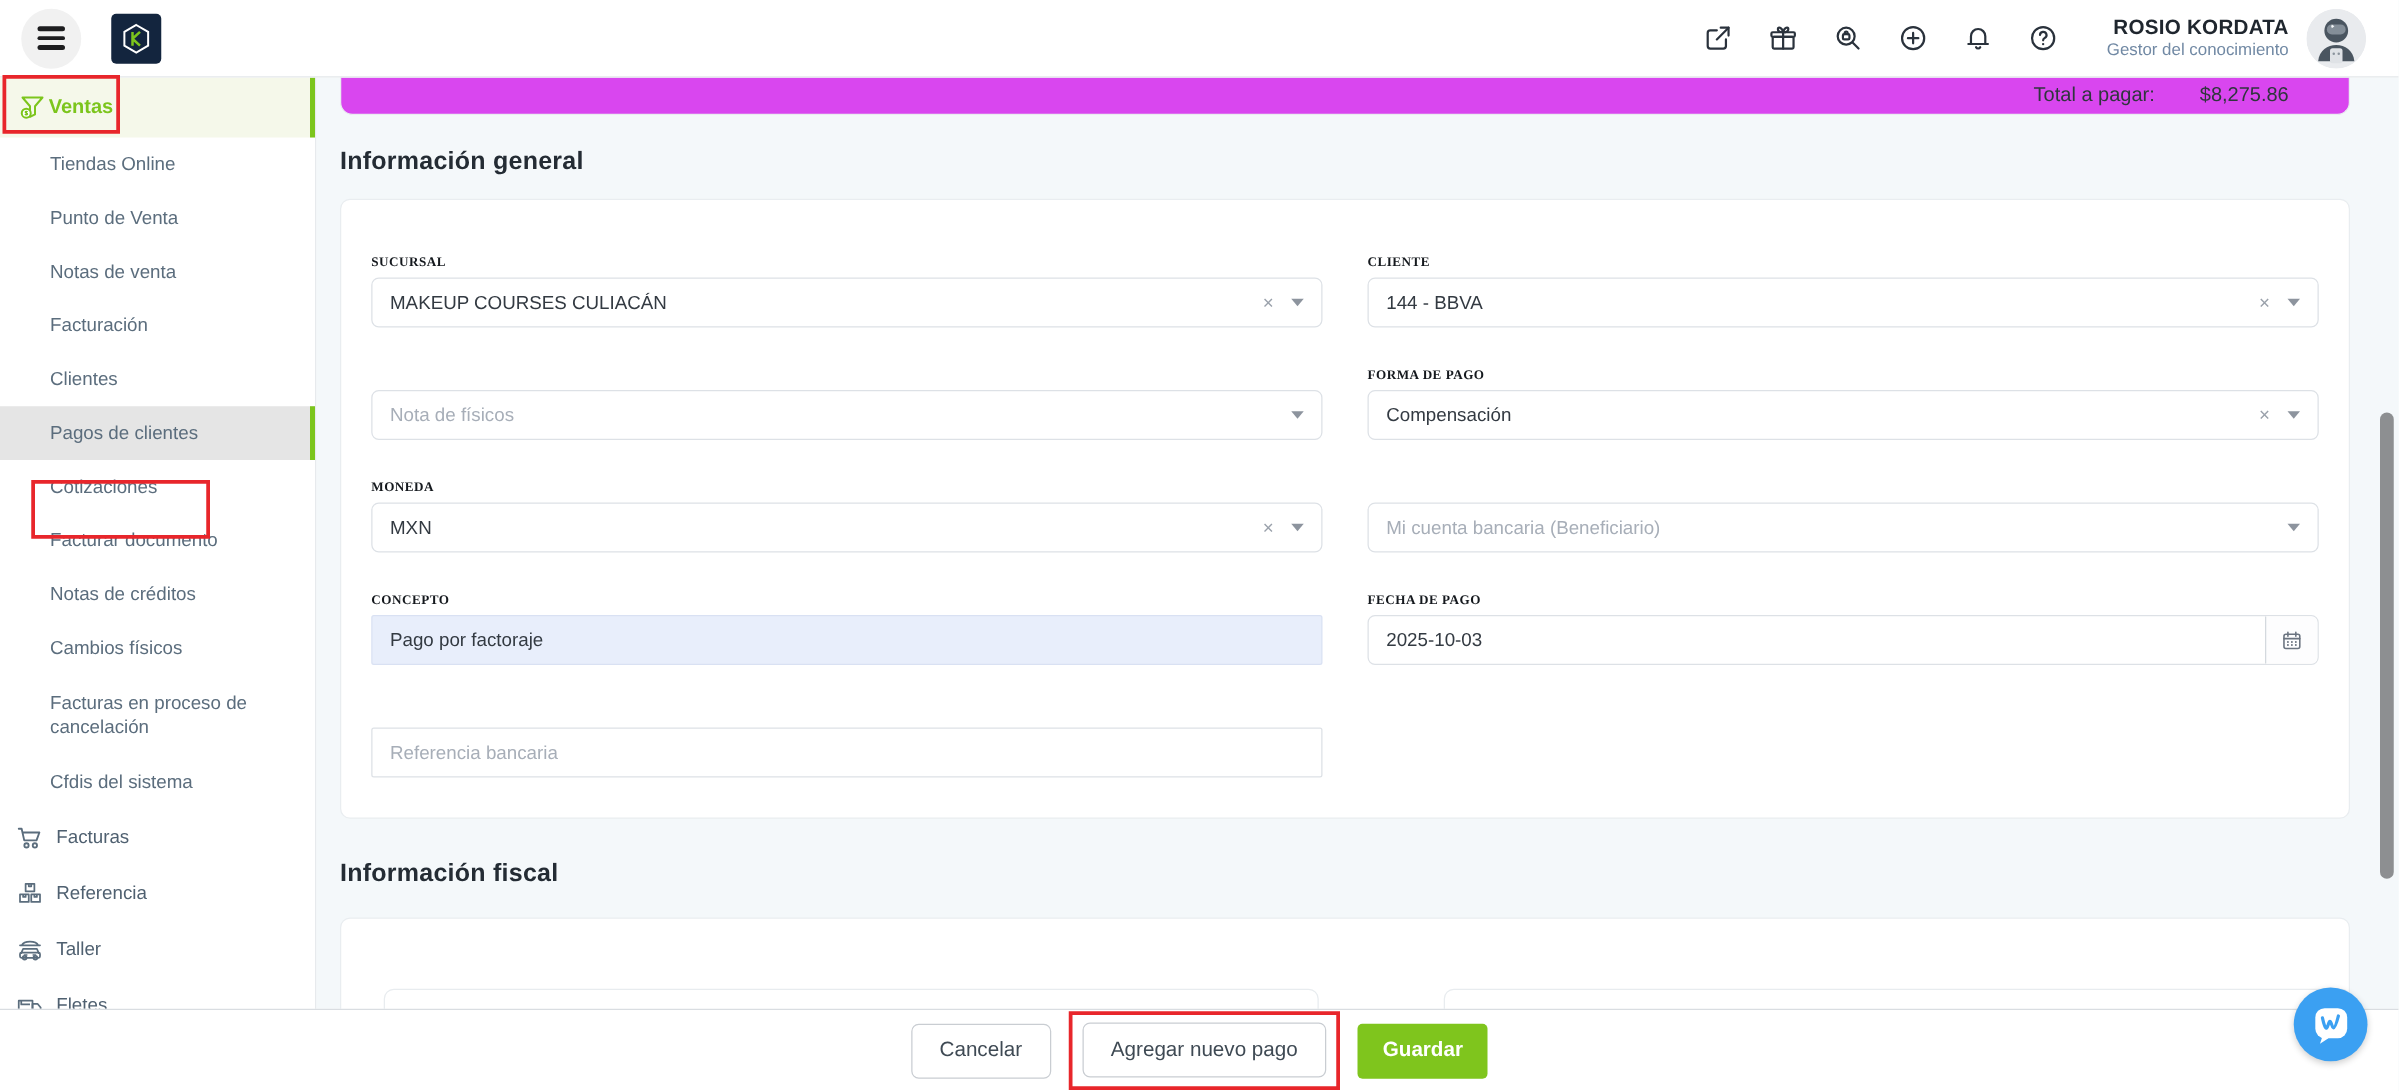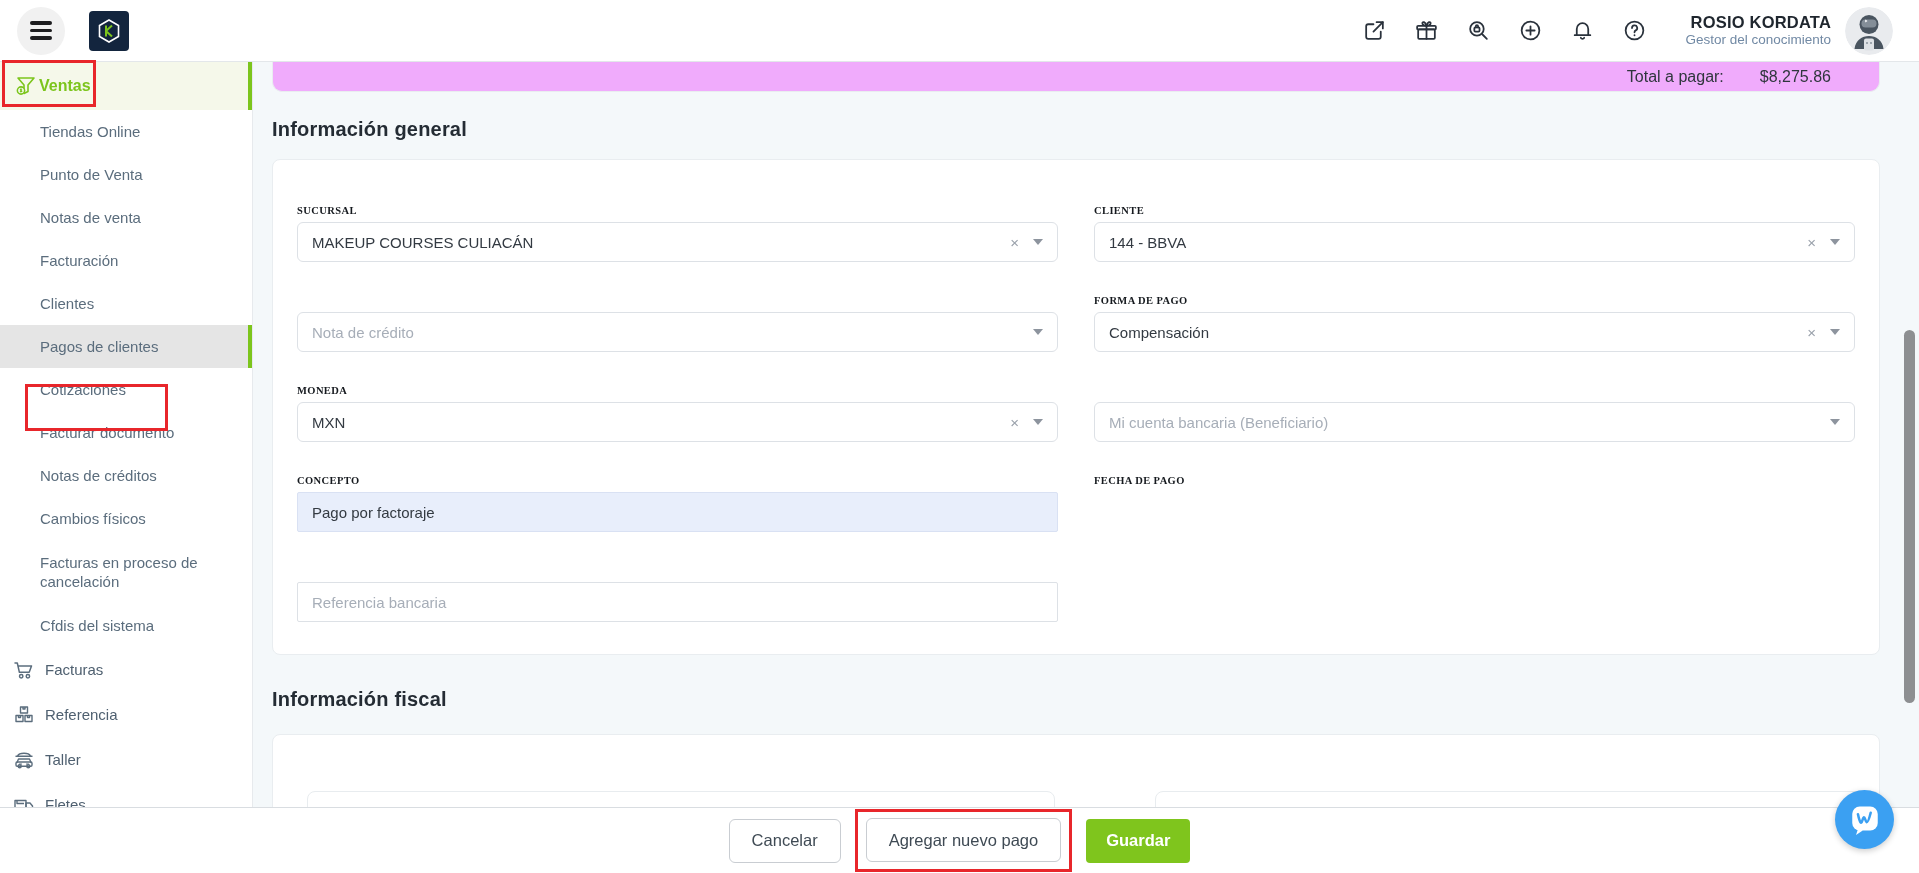--- a/index.html
+++ b/index.html
@@ -31,21 +31,21 @@
   .srow { height:43px; display:flex; align-items:center; padding-left:40px; font-size:15px;
           color:#5b6d7d; cursor:pointer; position:relative; }
   .srow.two { height:64px; line-height:19px; padding-right:30px; }
   .srow.active { background:#e5e5e5;align-items:center; }
   .srow-top { height:45px; display:flex; align-items:center; gap:9px; padding-left:12px;
               font-size:15px; color:#4f6070; cursor:pointer; }
   .sicon { width:24px; height:24px; flex:0 0 auto; color:#5b6d7d; }
 
   
   .content { position:absolute; left:253px; top:62px; right:0; bottom:0; background:#f4f8fa; }
-  .partial-card { position:absolute; left:19px; top:0; width:1608px; height:30px; background:#f0abfc;
+  .partial-card { position:absolute; left:19px; top:0; width:1608px; height:30px; background:#d946ef;
                   border:1px solid #e9edf0; border-top:none; border-radius:0 0 10px 10px;
                   display:flex; align-items:center; justify-content:flex-end; gap:36px; padding-right:48px;
                   font-size:16px; color:#2f363d; overflow:hidden; }
   .h-section { position:absolute; left:19px; font-size:20px; font-weight:700; color:#242c34; letter-spacing:.2px; }
   .card { position:absolute; left:19px; width:1608px; background:#fff; border:1px solid #e9edf0; border-radius:8px; }
   .card1 { top:97px; height:496px; padding:40px 24px 0 24px; display:grid; grid-template-columns:1fr 1fr; column-gap:36px; }
   .card2 { top:672px; height:130px; }
   .subcard { position:absolute; top:56px; height:80px; background:#fff; border:1px solid #e8ecef; border-radius:8px 8px 0 0; }
 
   .fgroup { height:90px; }
@@ -256,21 +256,21 @@
           <div class="flabel">SUCURSAL</div>
           <div class="fld">
             <span class="val">MAKEUP COURSES CULIACÁN</span>
             <span class="clear">×</span>
             <span class="caret"></span>
           </div>
         </div>
         <div class="fgroup">
           <div class="flabel"></div>
           <div class="fld">
-            <span class="val ph">Nota de crédito</span>
+            <span class="val ph">Nota de físicos</span>
             <span class="caret"></span>
           </div>
         </div>
         <div class="fgroup">
           <div class="flabel">MONEDA</div>
           <div class="fld">
             <span class="val">MXN</span>
             <span class="clear">×</span>
             <span class="caret"></span>
           </div>
@@ -304,20 +304,30 @@
         </div>
         <div class="fgroup">
           <div class="flabel"></div>
           <div class="fld">
             <span class="val ph">Mi cuenta bancaria (Beneficiario)</span>
             <span class="caret"></span>
           </div>
         </div>
         <div class="fgroup">
           <div class="flabel">FECHA DE PAGO</div>
+          <div class="datewrap">
+            <input value="2025-10-03" style="">
+            <div class="calbtn">
+              <svg width="19" height="19" viewBox="0 0 24 24" fill="none" stroke="currentColor" stroke-width="1.6" stroke-linecap="round">
+                <rect x="4" y="5.5" width="16" height="14.5" rx="2"></rect>
+                  <path d="M8 3.5v4M16 3.5v4M4 10h16"></path>
+                <path d="M8 13.5h.01M12 13.5h.01M16 13.5h.01M8 16.5h.01M12 16.5h.01M16 16.5h.01" stroke-width="2"></path>
+              </svg>
+            </div>
+          </div>
         </div>
       </div>
     </div>
 
     <div class="h-section" style="top:626px;">Información fiscal</div>
     <div class="card card2">
       <div class="subcard" style="left:34px; width:748px;"></div>
       <div class="subcard" style="left:882px; width:726px;"></div>
     </div>
   </div>

